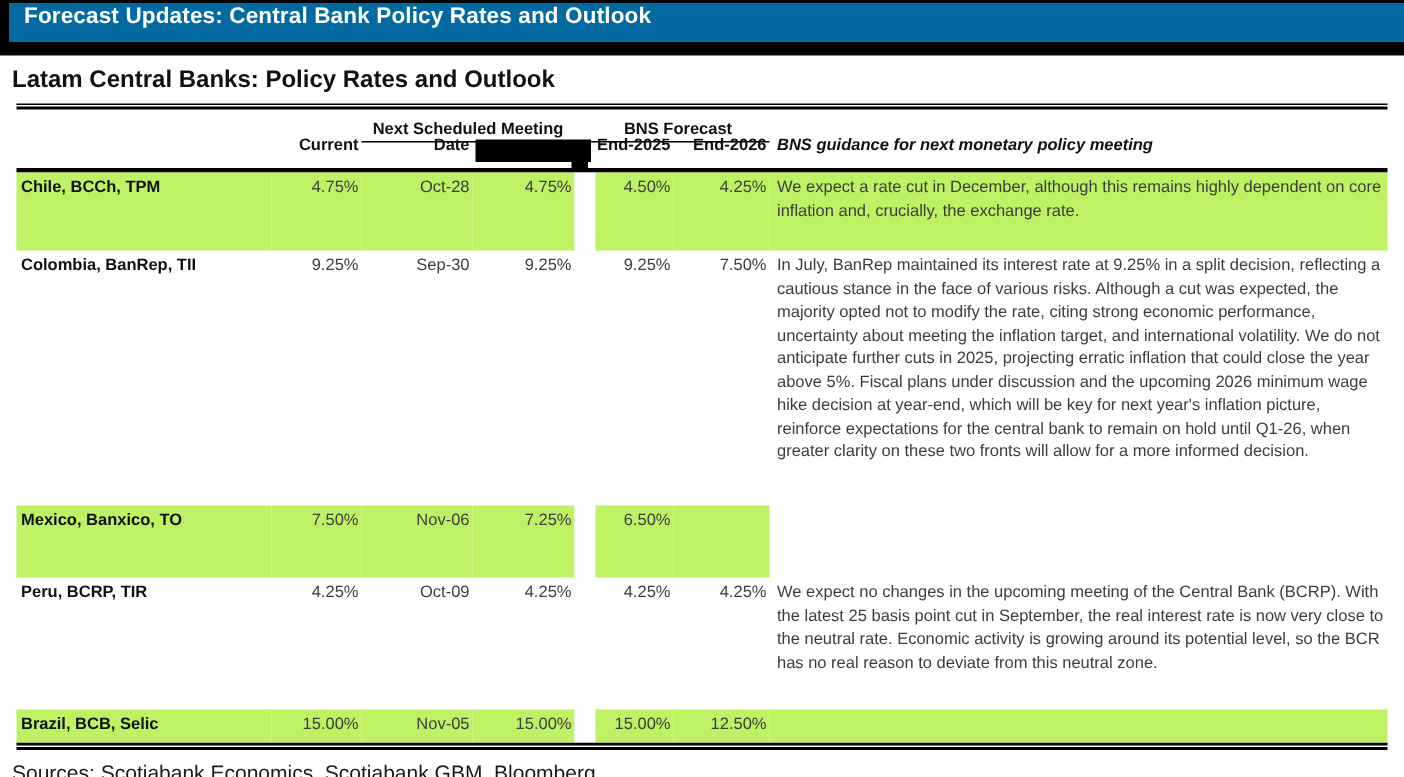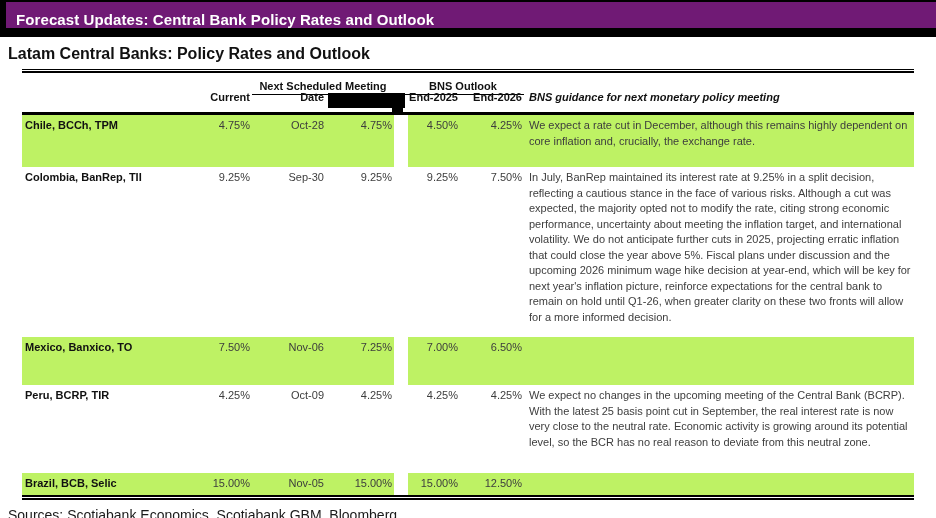--- a/index.html
+++ b/index.html
@@ -8,38 +8,38 @@
     width:936px; height:518px;
     font-family:"Liberation Sans", sans-serif;
     color:#3d3d3d;
     overflow:hidden;
   }
 
   
   .banner-strip { width:936px; height:37px; background:#000000; }
   .banner-inner {
     margin-left:6px; margin-top:0; height:28px;
-    background:#701a75;
-    display:flex; align-items:flex-end;
+    background:#0369a1;
+    display:flex; align-items:flex-start;
     border-top:2px solid #000;
   }
   .banner-title {
     color:#ffffff; font-weight:bold; font-size:15px;
     padding-left:10px; letter-spacing:0.1px;
     white-space:nowrap;
   }
 
   
   .subtitle {
     font-size:16px; font-weight:bold; color:#111111;
     padding:8px 0 6px 8px;
   }
 
   
-  .table-wrap { margin:0 22px; position:relative; }
+  .table-wrap { margin:0 11px; position:relative; }
 
   .rule-double-top { height:4px; border-top:1px solid #000; border-bottom:2px solid #000; }
   .rule-thick { height:3px; background:#000; }
   .rule-double-bottom { height:5px; border-top:2px solid #000; border-bottom:2px solid #000; }
 
   .grid {
     display:grid;
     grid-template-columns:170px 60px 74px 68px 14px 52px 64px 1fr;
   }
 
@@ -92,21 +92,21 @@
 
   <div class="rule-double-top"></div>
 
   <div class="grid group-row">
     <div class="cell"></div>
     <div class="cell"></div>
     <div class="group-span">
       <span class="group-label">Next Scheduled Meeting</span>
     </div>
     <div class="group-span2">
-      <span class="group-label">BNS Outlook</span>
+      <span class="group-label">BNS Forecast</span>
     </div>
     <div class="cell"></div>
   </div>
 
   <div class="grid subhead-row">
     <div class="cell"></div>
     <div class="cell num subhead">Current</div>
     <div class="cell num subhead">Date</div>
     <div class="cell"></div>
     <div class="cell"></div>
@@ -140,21 +140,20 @@
     <div class="cell num">7.50%</div>
     <div class="cell guide-cell">In July, BanRep maintained its interest rate at 9.25% in a split decision, reflecting a cautious stance in the face of various risks. Although a cut was expected, the majority opted not to modify the rate, citing strong economic performance, uncertainty about meeting the inflation target, and international volatility. We do not anticipate further cuts in 2025, projecting erratic inflation that could close the year above 5%. Fiscal plans under discussion and the upcoming 2026 minimum wage hike decision at year-end, which will be key for next year's inflation picture, reinforce expectations for the central bank to remain on hold until Q1-26, when greater clarity on these two fronts will allow for a more informed decision.</div>
   </div>
 
   <div class="grid data-row shaded" style="min-height:48px">
     <div class="cell row-name">Mexico, Banxico, TO</div>
     <div class="cell num">7.50%</div>
     <div class="cell num">Nov-06</div>
     <div class="cell num">7.25%</div>
     <div class="cell cell-gap"></div>
-    <div class="cell num">7.00%</div>
     <div class="cell num">6.50%</div>
     <div class="cell guide-cell"></div>
   </div>
 
   <div class="grid data-row" style="min-height:88px">
     <div class="cell row-name">Peru, BCRP, TIR</div>
     <div class="cell num">4.25%</div>
     <div class="cell num">Oct-09</div>
     <div class="cell num">4.25%</div>
     <div class="cell cell-gap"></div>

